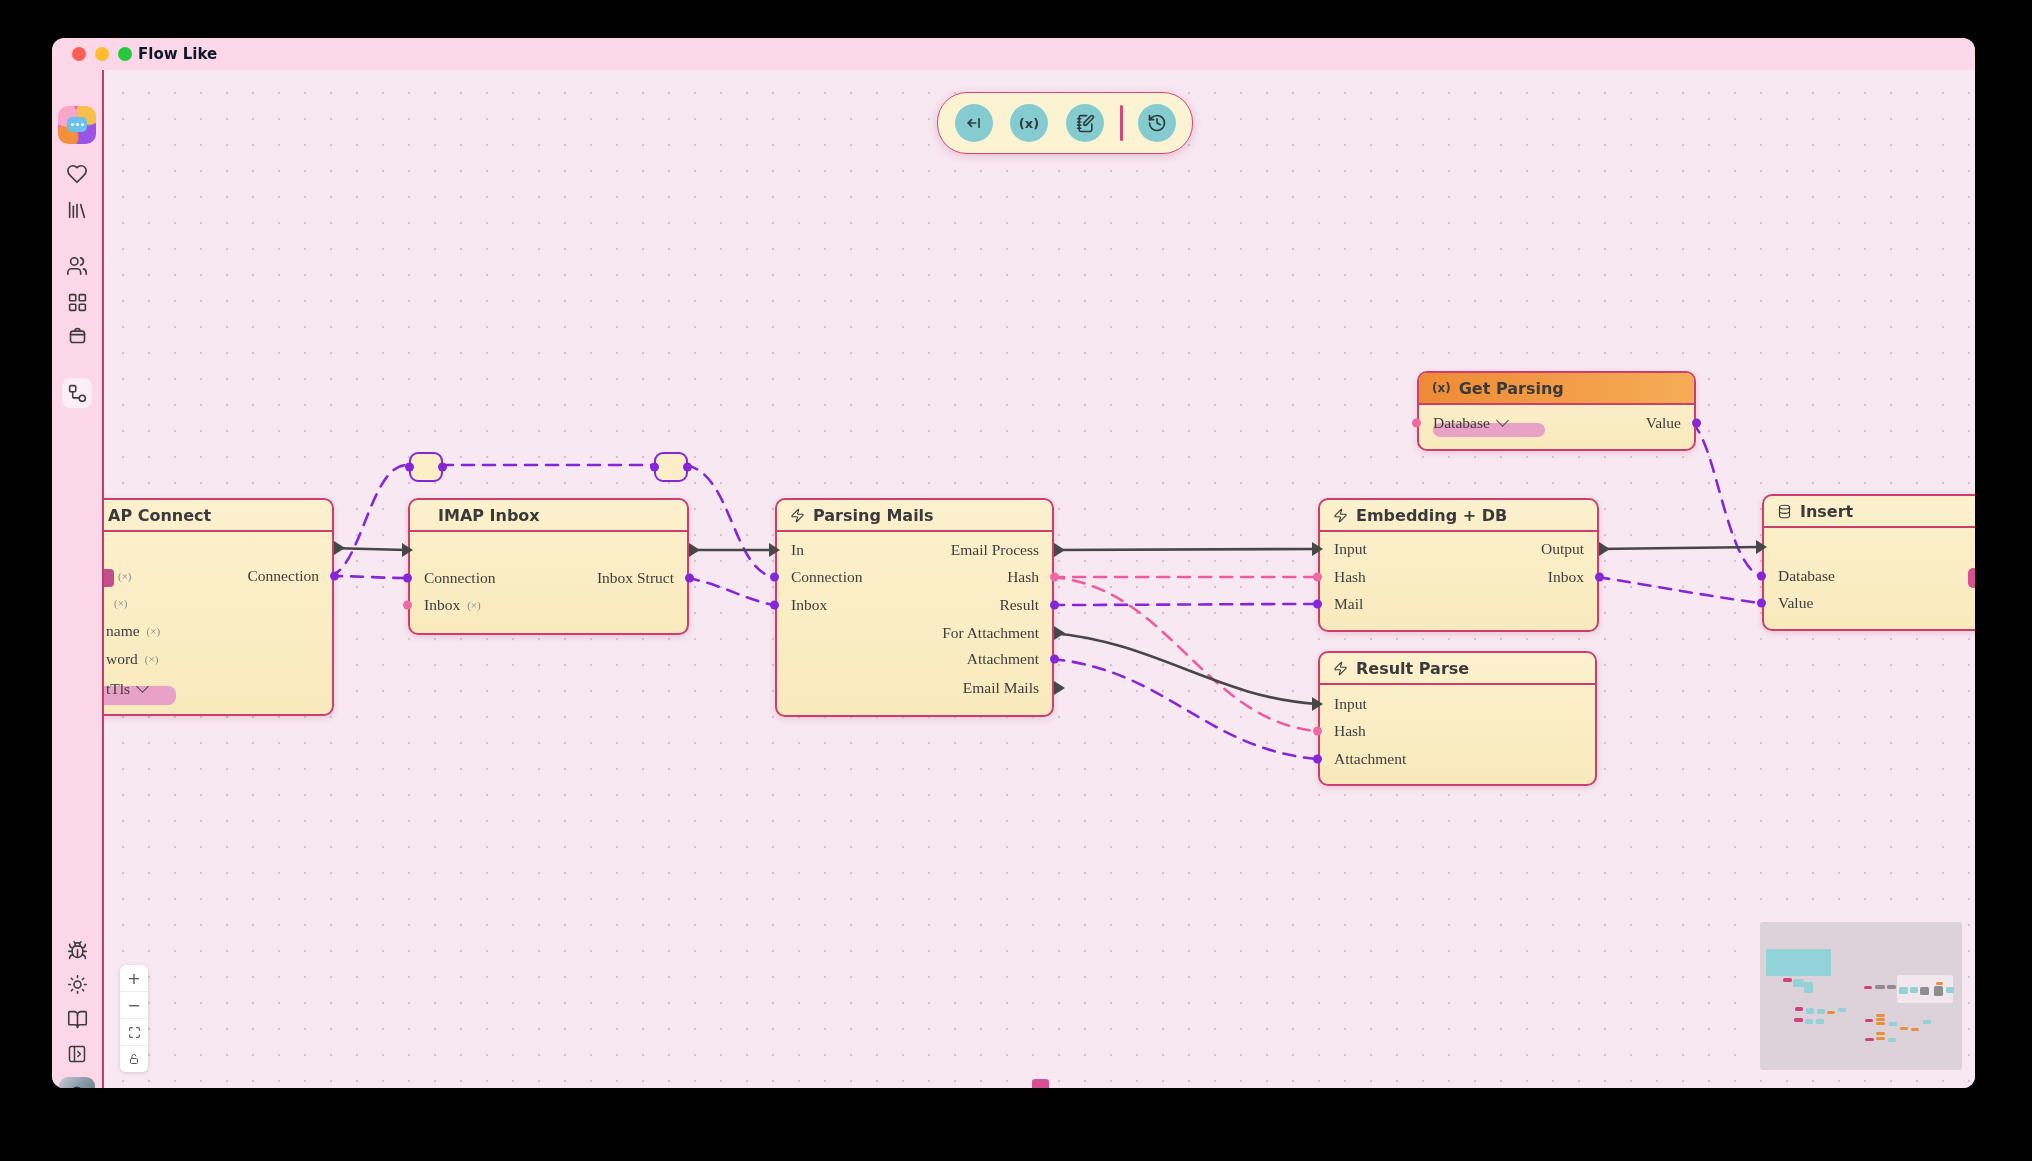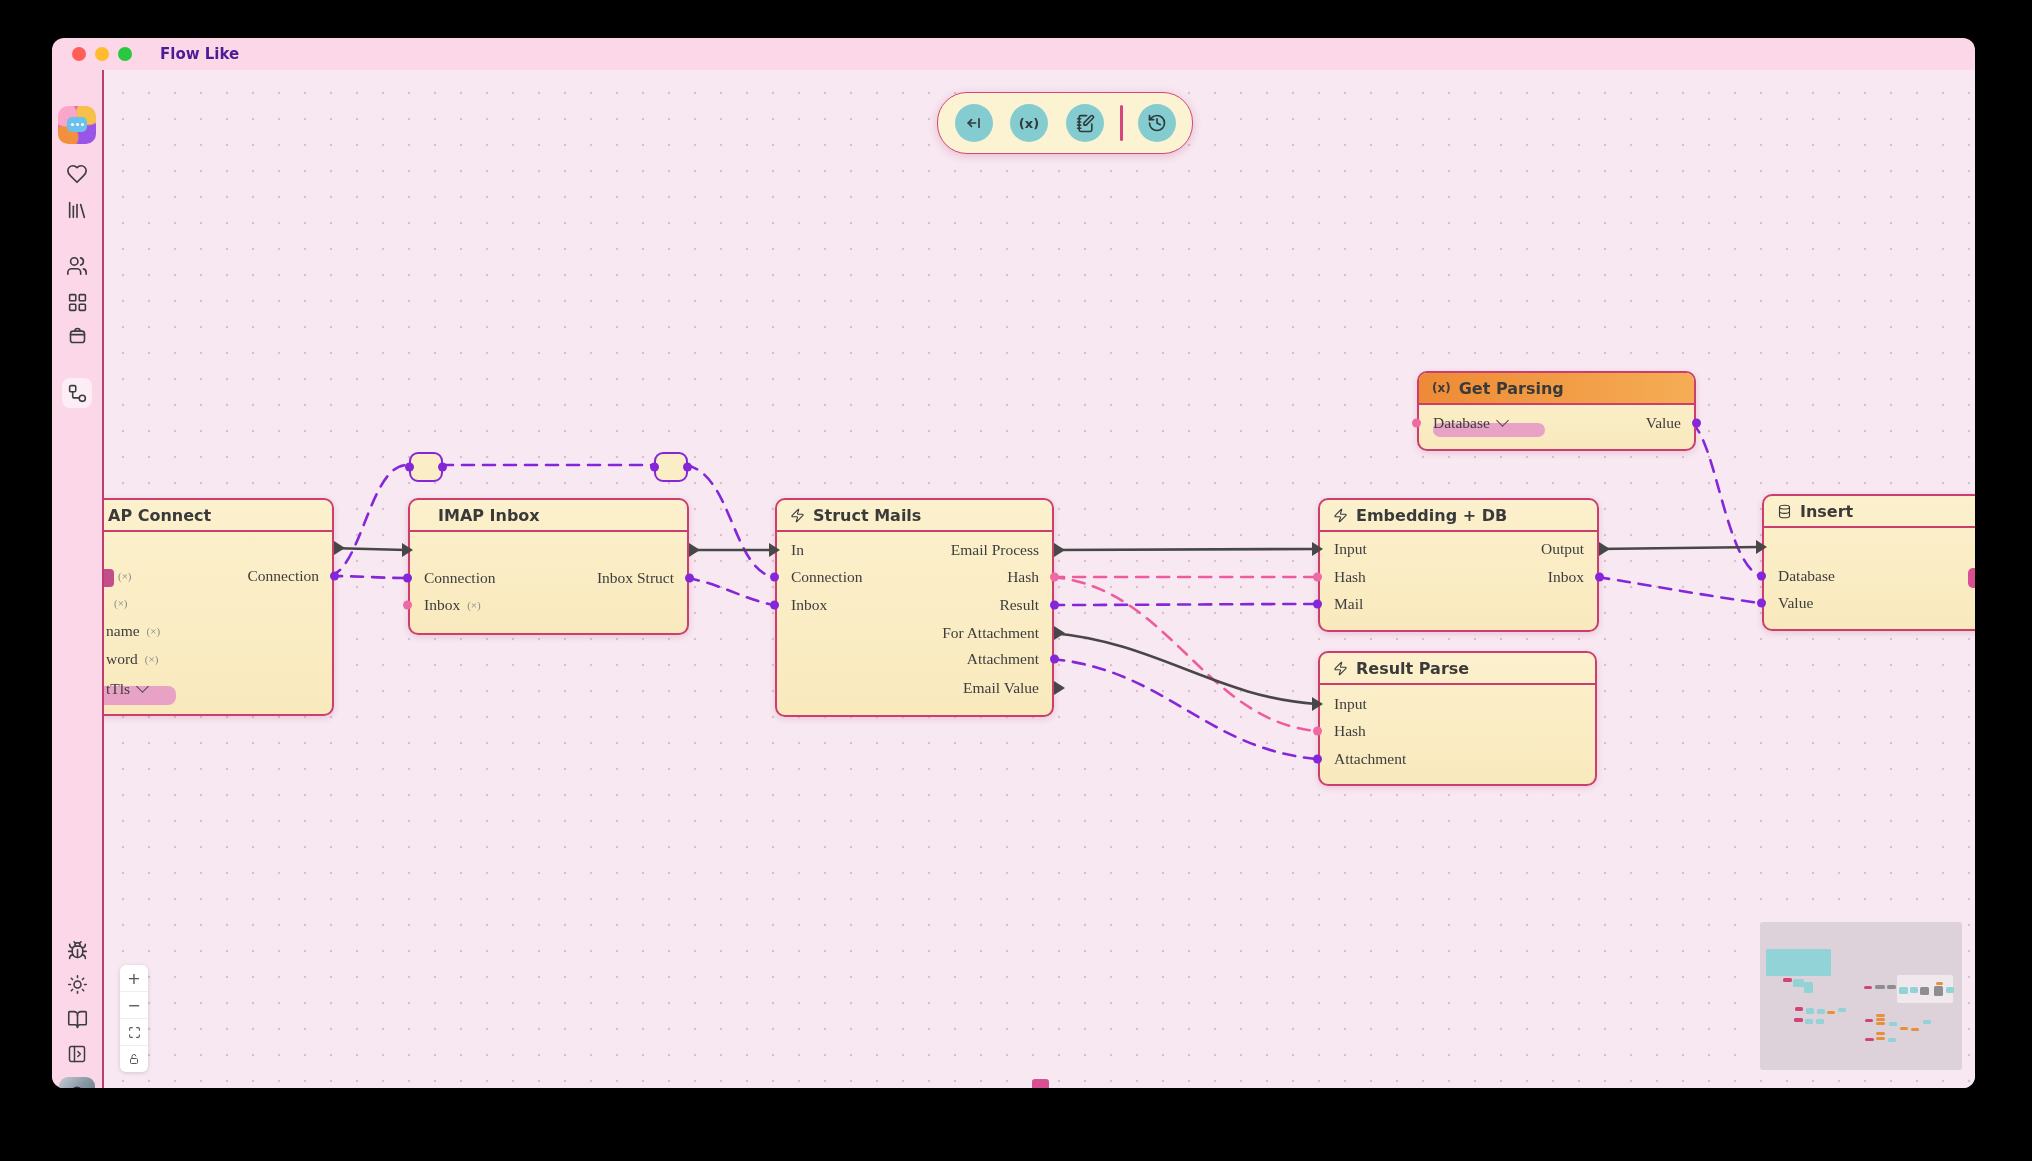--- a/index.html
+++ b/index.html
@@ -4,21 +4,21 @@
 <style>
   html,body{margin:0;padding:0;background:#000;}
   body{width:2032px;height:1161px;position:relative;font-family:"DejaVu Sans",sans-serif;overflow:hidden;}
   #window{position:absolute;left:52px;top:38px;width:1923px;height:1050px;background:#fbd7e8;border-radius:12px;overflow:hidden;}
   
   .titlebar{position:absolute;left:0;top:0;right:0;height:32px;display:flex;align-items:center;}
   .tl{width:14px;height:14px;border-radius:50%;margin-left:9px;}
   .tl.red{background:#ff5f57;margin-left:20px;}
   .tl.yellow{background:#febc2e;}
   .tl.green{background:#28c840;}
-  .win-title{margin-left:28px;font-size:15px;font-weight:700;color:#4c1d95;}
+  .win-title{margin-left:6px;font-size:15px;font-weight:700;color:#0f172a;}
   
   .sidebar{position:absolute;left:0;top:32px;width:50px;bottom:0;background:#fbd7e8;}
   .side-sep{position:absolute;left:50px;top:32px;width:2px;bottom:0;background:#bd3c72;}
   .side-icon{position:absolute;left:50%;transform:translateX(-50%);width:30px;height:30px;display:flex;align-items:center;justify-content:center;color:#3d3d3d;}
   .side-icon svg{stroke:#3d3d3d;fill:none;stroke-width:1.8;stroke-linecap:round;stroke-linejoin:round;}
   .side-icon.active{background:#fdeef6;border-radius:8px;}
   .app-logo{position:absolute;left:6px;top:36px;width:38px;height:38px;border-radius:10px;
     background:
       radial-gradient(circle at 18% 22%, #f9a6c8 0 26%, transparent 30%),
       radial-gradient(circle at 80% 18%, #f7c04a 0 26%, transparent 30%),
@@ -311,21 +311,21 @@
         <span>Inbox Struct</span>
         <span class="pdot purple"></span>
       </div>
     </div>
 
     <div class="node" style="left:671px;top:428px;width:275px;height:215px">
       <div class="hdr">
         <svg width="15" height="15" viewBox="0 0 24 24">
             <path d="M4 14a1 1 0 0 1-.78-1.63l9.9-10.2a.5.5 0 0 1 .86.46l-1.92 6.02A1 1 0 0 0 13 10h7a1 1 0 0 1 .78 1.63l-9.9 10.2a.5.5 0 0 1-.86-.46l1.92-6.02A1 1 0 0 0 11 14z"></path>
           </svg>
-        <span>Struct Mails</span>
+        <span>Parsing Mails</span>
       </div>
       <div class="row in" style="top:37px">
         <span class="pexec"></span>
         <span>In</span>
       </div>
       <div class="row in" style="top:64px">
         <span class="pdot purple"></span>
         <span>Connection</span>
       </div>
       <div class="row in" style="top:92px">
@@ -346,21 +346,21 @@
       </div>
       <div class="row out" style="top:120px">
         <span>For Attachment</span>
         <span class="pexec"></span>
       </div>
       <div class="row out" style="top:146px">
         <span>Attachment</span>
         <span class="pdot purple"></span>
       </div>
       <div class="row out" style="top:175px">
-        <span>Email Value</span>
+        <span>Email Mails</span>
         <span class="pexec"></span>
       </div>
     </div>
 
     <div class="node" style="left:1313px;top:301px;width:275px;height:76px">
       <div class="hdr orange">
         <span class="hicon-txt">(x)</span>
         <span>Get Parsing</span>
       </div>
       <div class="pill-shadow" style="left:14px;top:50px;width:112px;height:14px"></div>

